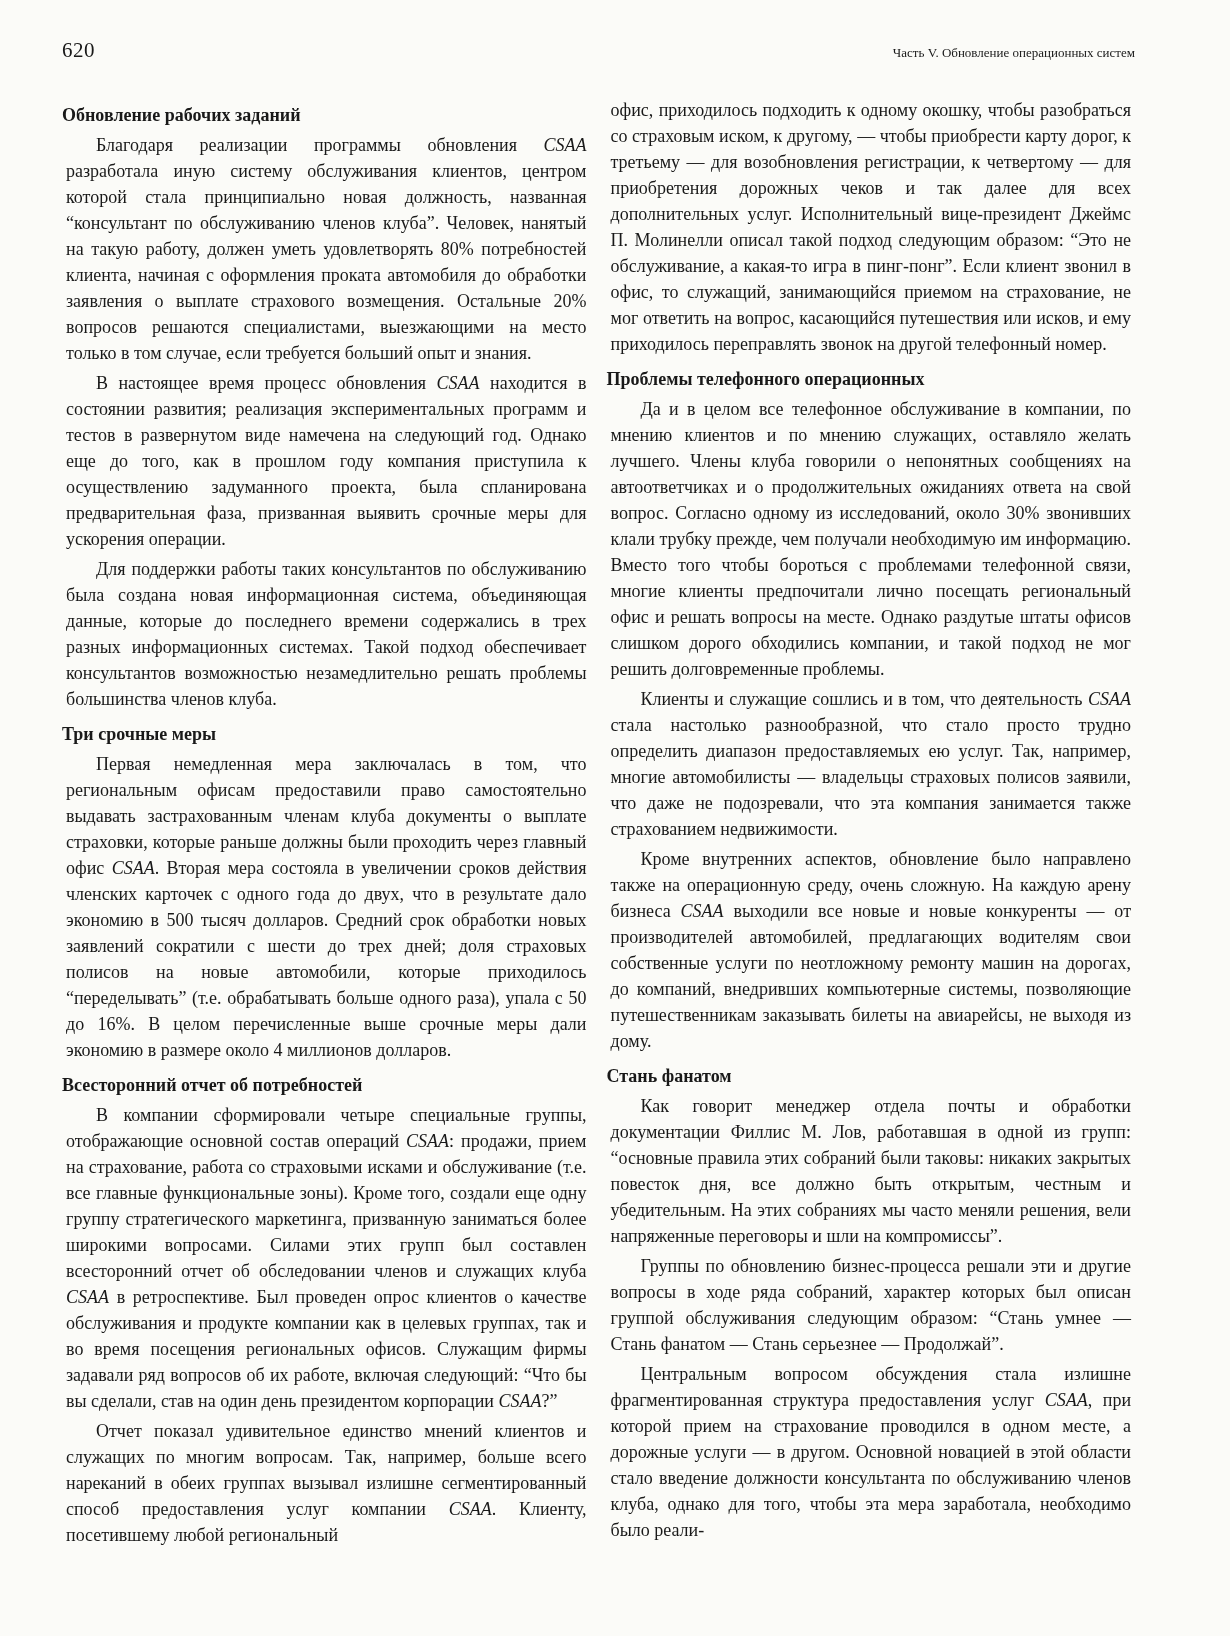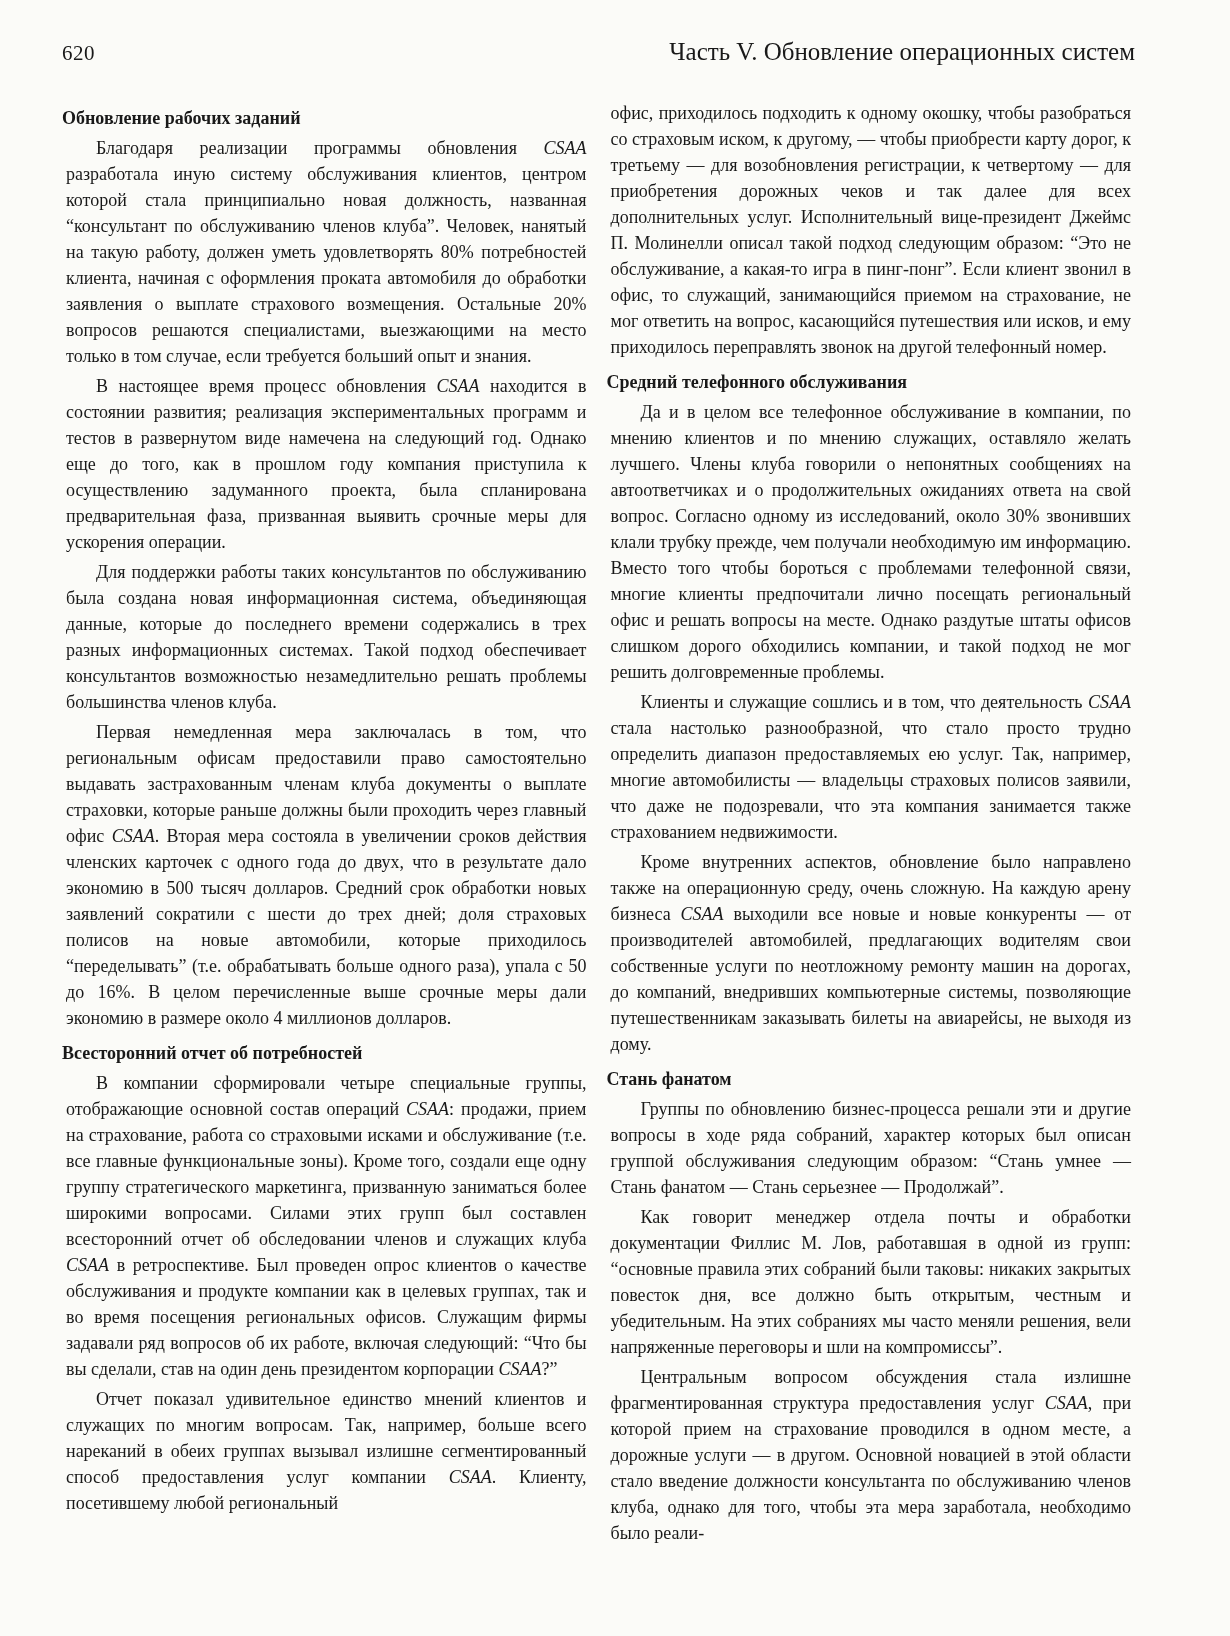--- a/index.html
+++ b/index.html
@@ -23,21 +23,21 @@
     display: flex;
     justify-content: space-between;
     align-items: baseline;
     margin-bottom: 30px;
   }
   .running-head .page-num {
     font-size: 21px;
     letter-spacing: 0.5px;
   }
   .running-head .chapter {
-    font-size: 25px;
+    font-size: 13px;
   }
   .columns {
     display: flex;
     gap: 16px;
   }
   .col {
     flex: 1 1 0;
     min-width: 0;
     font-size: 18px;
     line-height: 26px;
@@ -65,30 +65,31 @@
   <header class="running-head">
     <span class="page-num">620</span>
     <span class="chapter">Часть V. Обновление операционных систем</span>
   </header>
   <main class="columns">
     <section class="col">
         <h2 class="heading">Обновление рабочих заданий</h2>
         <p class="paragraph">Благодаря реализации программы обновления <i>CSAA</i> разработала иную систему обслуживания клиентов, центром которой стала принципиально новая должность, названная “консультант по обслуживанию членов клуба”. Человек, нанятый на такую работу, должен уметь удовлетворять 80% потребностей клиента, начиная с оформления проката автомобиля до обработки заявления о выплате страхового возмещения. Остальные 20% вопросов решаются специалистами, выезжающими на место только в том случае, если требуется больший опыт и знания.</p>
         <p class="paragraph">В настоящее время процесс обновления <i>CSAA</i> находится в состоянии развития; реализация экспериментальных программ и тестов в развернутом виде намечена на следующий год. Однако еще до того, как в прошлом году компания приступила к осуществлению задуманного проекта, была спланирована предварительная фаза, призванная выявить срочные меры для ускорения операции.</p>
         <p class="paragraph">Для поддержки работы таких консультантов по обслуживанию была создана новая информационная система, объединяющая данные, которые до последнего времени содержались в трех разных информационных системах. Такой подход обеспечивает консультантов возможностью незамедлительно решать проблемы большинства членов клуба.</p>
+        <h2 class="heading">Три срочные меры</h2>
         <p class="paragraph">Первая немедленная мера заключалась в том, что региональным офисам предоставили право самостоятельно выдавать застрахованным членам клуба документы о выплате страховки, которые раньше должны были проходить через главный офис <i>CSAA</i>. Вторая мера состояла в увеличении сроков действия членских карточек с одного года до двух, что в результате дало экономию в 500 тысяч долларов. Средний срок обработки новых заявлений сократили с шести до трех дней; доля страховых полисов на новые автомобили, которые приходилось “переделывать” (т.е. обрабатывать больше одного раза), упала с 50 до 16%. В целом перечисленные выше срочные меры дали экономию в размере около 4 миллионов долларов.</p>
         <h2 class="heading">Всесторонний отчет об потребностей</h2>
         <p class="paragraph">В компании сформировали четыре специальные группы, отображающие основной состав операций <i>CSAA</i>: продажи, прием на страхование, работа со страховыми исками и обслуживание (т.е. все главные функциональные зоны). Кроме того, создали еще одну группу стратегического маркетинга, призванную заниматься более широкими вопросами. Силами этих групп был составлен всесторонний отчет об обследовании членов и служащих клуба <i>CSAA</i> в ретроспективе. Был проведен опрос клиентов о качестве обслуживания и продукте компании как в целевых группах, так и во время посещения региональных офисов. Служащим фирмы задавали ряд вопросов об их работе, включая следующий: “Что бы вы сделали, став на один день президентом корпорации <i>CSAA</i>?”</p>
         <p class="paragraph">Отчет показал удивительное единство мнений клиентов и служащих по многим вопросам. Так, например, больше всего нареканий в обеих группах вызывал излишне сегментированный способ предоставления услуг компании <i>CSAA</i>. Клиенту, посетившему любой региональный</p>
       </section>
     <section class="col">
         <p class="paragraph" style="text-indent: 0px;">офис, приходилось подходить к одному окошку, чтобы разобраться со страховым иском, к другому, — чтобы приобрести карту дорог, к третьему — для возобновления регистрации, к четвертому — для приобретения дорожных чеков и так далее для всех дополнительных услуг. Исполнительный вице-президент Джеймс П. Молинелли описал такой подход следующим образом: “Это не обслуживание, а какая-то игра в пинг-понг”. Если клиент звонил в офис, то служащий, занимающийся приемом на страхование, не мог ответить на вопрос, касающийся путешествия или исков, и ему приходилось переправлять звонок на другой телефонный номер.</p>
-        <h2 class="heading">Средний телефонного обслуживания</h2>
+        <h2 class="heading">Проблемы телефонного операционных</h2>
         <p class="paragraph">Да и в целом все телефонное обслуживание в компании, по мнению клиентов и по мнению служащих, оставляло желать лучшего. Члены клуба говорили о непонятных сообщениях на автоответчиках и о продолжительных ожиданиях ответа на свой вопрос. Согласно одному из исследований, около 30% звонивших клали трубку прежде, чем получали необходимую им информацию. Вместо того чтобы бороться с проблемами телефонной связи, многие клиенты предпочитали лично посещать региональный офис и решать вопросы на месте. Однако раздутые штаты офисов слишком дорого обходились компании, и такой подход не мог решить долговременные проблемы.</p>
         <p class="paragraph">Клиенты и служащие сошлись и в том, что деятельность <i>CSAA</i> стала настолько разнообразной, что стало просто трудно определить диапазон предоставляемых ею услуг. Так, например, многие автомобилисты — владельцы страховых полисов заявили, что даже не подозревали, что эта компания занимается также страхованием недвижимости.</p>
         <p class="paragraph">Кроме внутренних аспектов, обновление было направлено также на операционную среду, очень сложную. На каждую арену бизнеса <i>CSAA</i> выходили все новые и новые конкуренты — от производителей автомобилей, предлагающих водителям свои собственные услуги по неотложному ремонту машин на дорогах, до компаний, внедривших компьютерные системы, позволяющие путешественникам заказывать билеты на авиарейсы, не выходя из дому.</p>
         <h2 class="heading">Стань фанатом</h2>
+        <p class="paragraph">Как говорит менеджер отдела почты и обработки документации Филлис М. Лов, работавшая в одной из групп: “основные правила этих собраний были таковы: никаких закрытых повесток дня, все должно быть открытым, честным и убедительным. На этих собраниях мы часто меняли решения, вели напряженные переговоры и шли на компромиссы”.</p>
         <p class="paragraph">Группы по обновлению бизнес-процесса решали эти и другие вопросы в ходе ряда собраний, характер которых был описан группой обслуживания следующим образом: “Стань умнее — Стань фанатом — Стань серьезнее — Продолжай”.</p>
-        <p class="paragraph">Как говорит менеджер отдела почты и обработки документации Филлис М. Лов, работавшая в одной из групп: “основные правила этих собраний были таковы: никаких закрытых повесток дня, все должно быть открытым, честным и убедительным. На этих собраниях мы часто меняли решения, вели напряженные переговоры и шли на компромиссы”.</p>
         <p class="paragraph">Центральным вопросом обсуждения стала излишне фрагментированная структура предоставления услуг <i>CSAA</i>, при которой прием на страхование проводился в одном месте, а дорожные услуги — в другом. Основной новацией в этой области стало введение должности консультанта по обслуживанию членов клуба, однако для того, чтобы эта мера заработала, необходимо было реали-</p>
       </section>
   </main>
 </div>
 
 </body></html>

